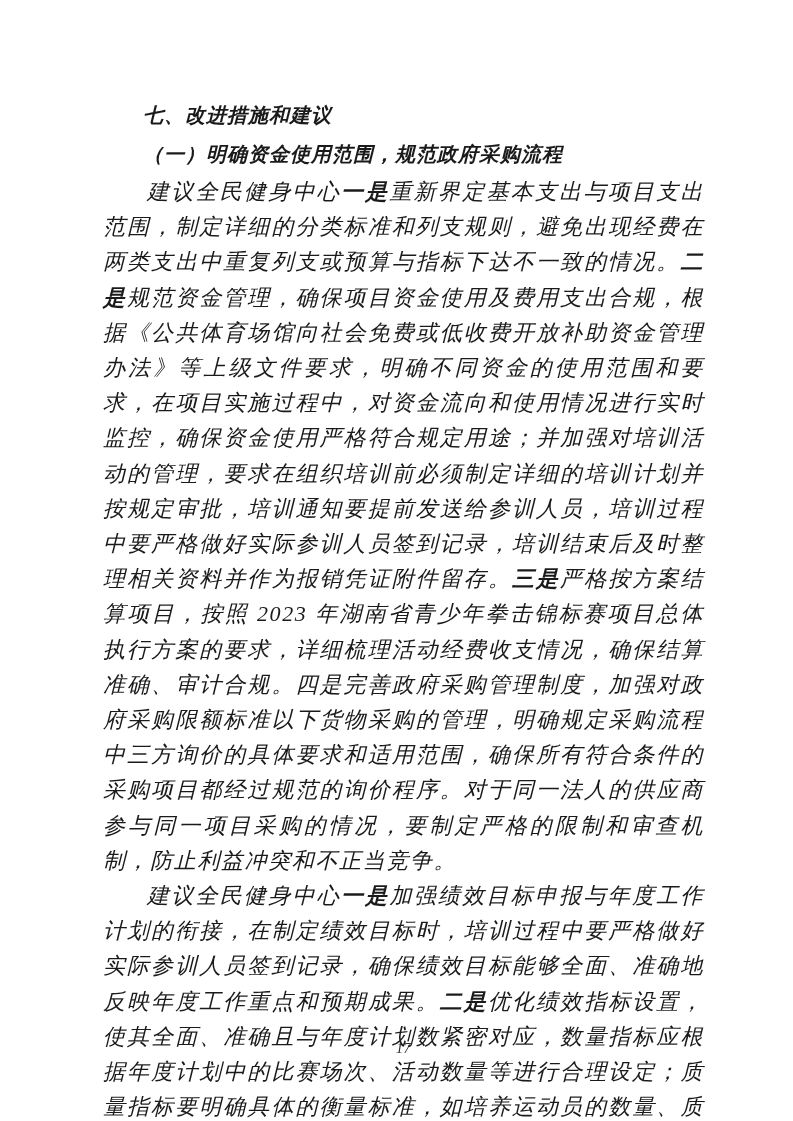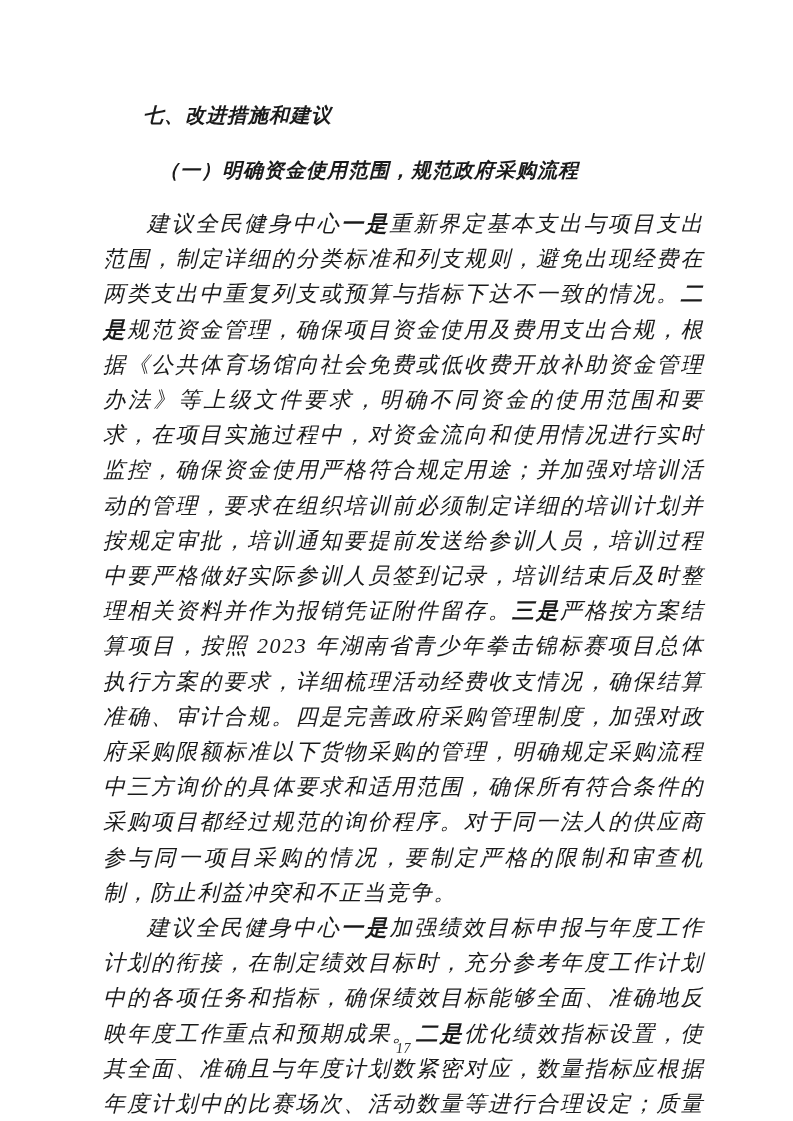--- a/index.html
+++ b/index.html
@@ -31,21 +31,21 @@
     line-height: 39px;
     text-indent: 2em;
     margin: 0;
     letter-spacing: 1px;
   }
   .section-title {
     font-size: 20px;
     font-weight: 700;
     line-height: 39px;
     text-indent: 2em;
-    margin: 16px;
+    margin: 0;
     letter-spacing: 1px;
   }
   .body-paragraph {
     font-size: 22px;
     line-height: 35.2px;
     text-indent: 2em;
     margin: 0;
     text-align: justify;
     text-justify: inter-character;
     letter-spacing: 1.6px;
@@ -70,18 +70,18 @@
 <div class="page">
   <div class="content">
 
     <h1 class="main-heading">七、改进措施和建议</h1>
 
     <h2 class="section-title">（一）明确资金使用范围，规范政府采购流程</h2>
 
     <p class="body-paragraph"><span>建议全民健身中心</span><b>一是</b><span>重新界定基本支出与项目支出范围，制定详细的分类标准和列支规则，避免出现经费在两类支出中重复列支或预算与指标下达不一致的情况。</span><b>二是</b><span>规范资金管理，确保项目资金使用及费用支出合规，根据《公共体育场馆向社会免费或低收费开放补助资金管理办法》等上级文件要求，明确不同资金的使用范围和要求，在项目实施过程中，对资金流向和使用情况进行实时监控，确保资金使用严格符合规定用途；并加强对培训活动的管理，要求在组织培训前必须制定详细的培训计划并按规定审批，培训通知要提前发送给参训人员，培训过程中要严格做好实际参训人员签到记录，培训结束后及时整理相关资料并作为报销凭证附件留存。</span><b>三是</b><span>严格按方案结算项目，按照 2023 年湖南省青少年拳击锦标赛项目总体执行方案的要求，详细梳理活动经费收支情况，确保结算准确、审计合规。四是完善政府采购管理制度，加强对政府采购限额标准以下货物采购的管理，明确规定采购流程中三方询价的具体要求和适用范围，确保所有符合条件的采购项目都经过规范的询价程序。对于同一法人的供应商参与同一项目采购的情况，要制定严格的限制和审查机制，防止利益冲突和不正当竞争。</span></p>
 
 
-    <p class="body-paragraph"><span>建议全民健身中心</span><b>一是</b><span>加强绩效目标申报与年度工作计划的衔接，在制定绩效目标时，充分参考年度工作计划中的各项任务和指标，确保绩效目标能够全面、准确地反映年度工作重点和预期成果。</span><b>二是</b><span>优化绩效指标设置，使其全面、准确且与年度计划数紧密对应，数量指标应根据年度计划中的比赛场次、活动数量等进行合理设定；质量指标要明确具体的衡量标准，如培养运动员的数量、质量标准等；生态效益指标应结合体育活动对文化旅游产业的实际影响进行科学设定，避免模糊不清。</span></p>
+    <p class="body-paragraph"><span>建议全民健身中心</span><b>一是</b><span>加强绩效目标申报与年度工作计划的衔接，在制定绩效目标时，培训过程中要严格做好实际参训人员签到记录，确保绩效目标能够全面、准确地反映年度工作重点和预期成果。</span><b>二是</b><span>优化绩效指标设置，使其全面、准确且与年度计划数紧密对应，数量指标应根据年度计划中的比赛场次、活动数量等进行合理设定；质量指标要明确具体的衡量标准，如培养运动员的数量、质量标准等；生态效益指标应结合体育活动对文化旅游产业的实际影响进行科学设定，避免模糊不清。</span></p>
 
   </div>
 
   <div class="page-number">17</div>
 </div>
 
 </body></html>

